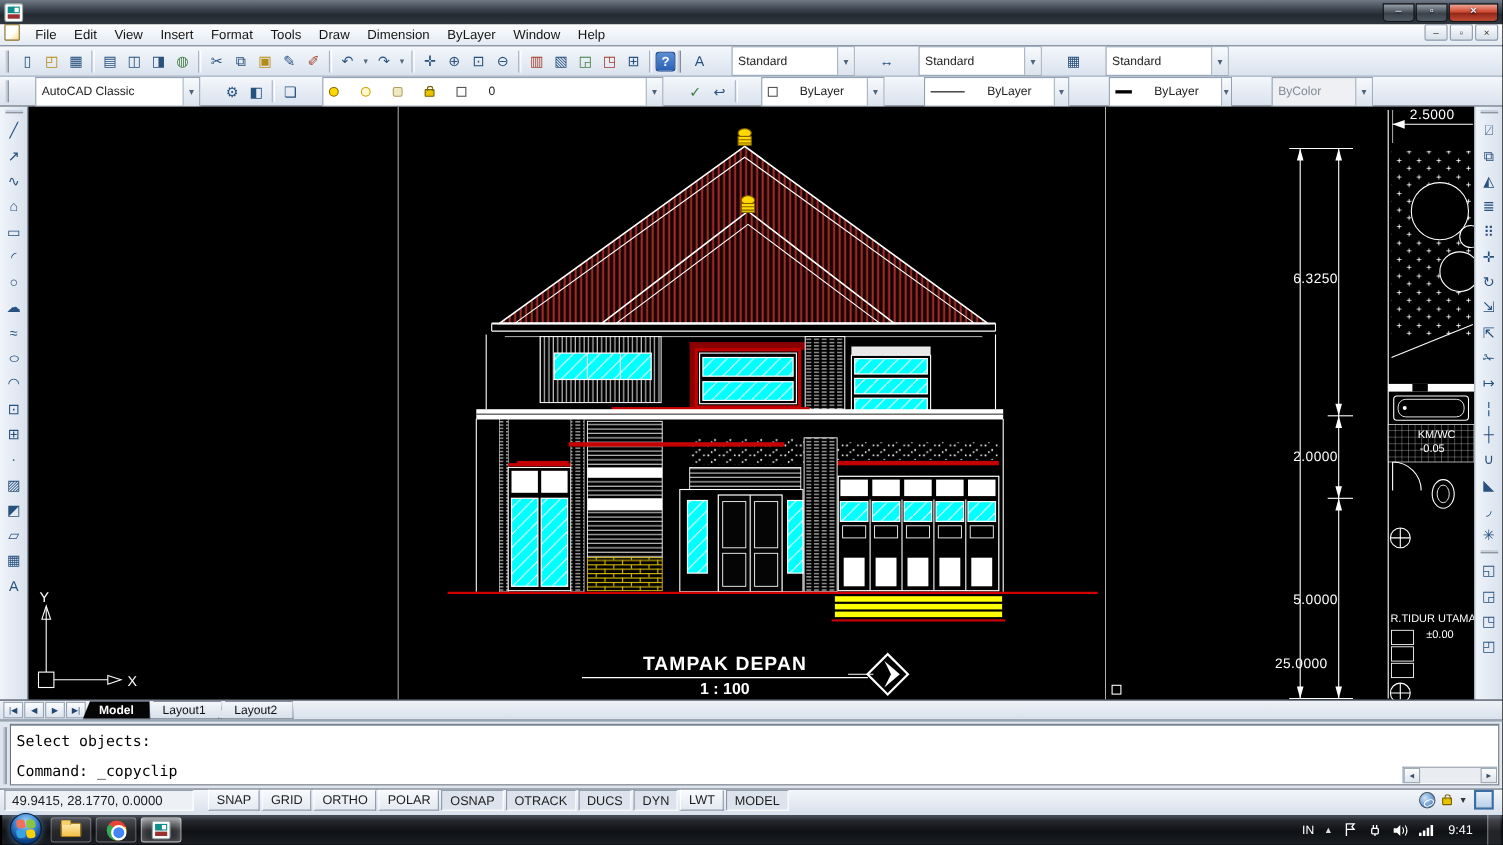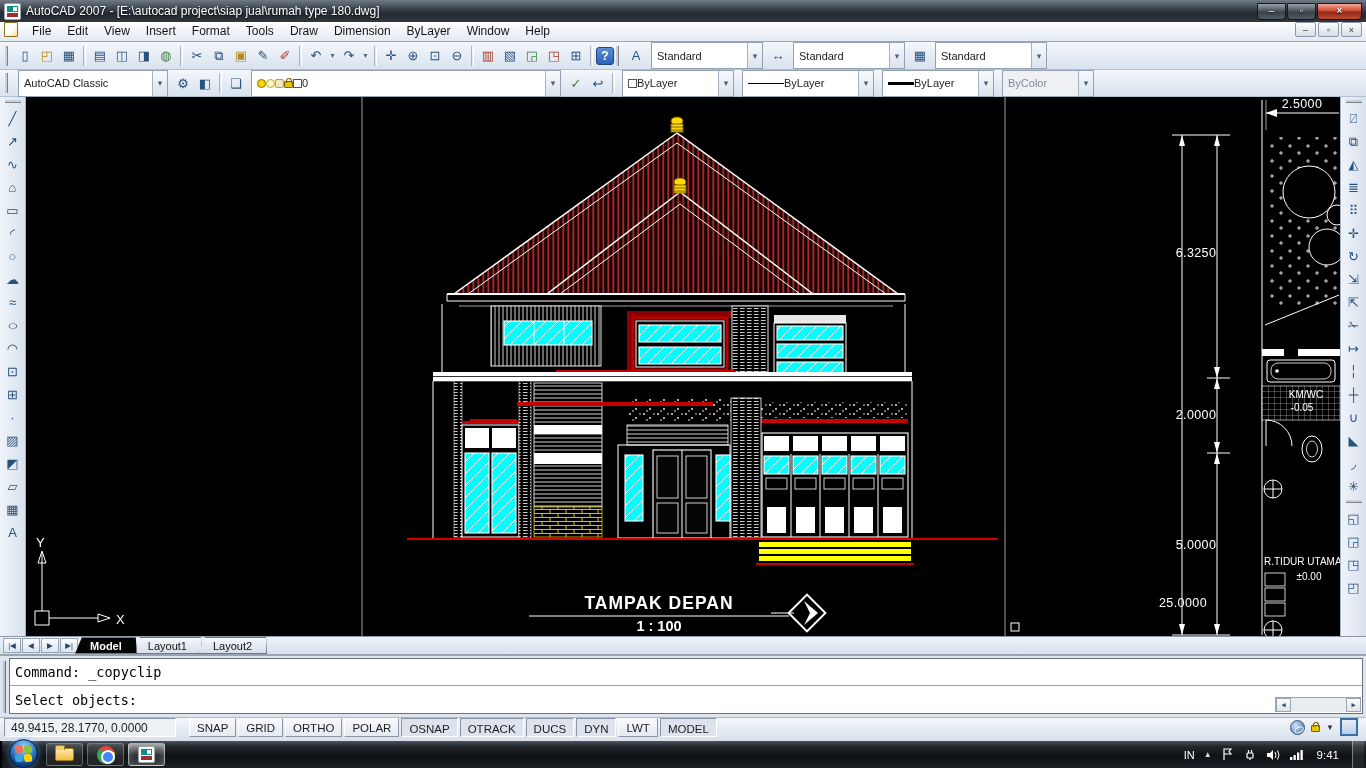--- a/index.html
+++ b/index.html
@@ -25,21 +25,21 @@
 .cbtn{width:21px;height:15px;background:linear-gradient(#fcfdfe,#d7dfe9);border:1px solid #8b98ab;border-radius:2px;font-size:9px;display:flex;align-items:center;justify-content:center;color:#333}
 
 .tbrow{position:absolute;left:0;right:0;background:linear-gradient(#f4f7fb,#d9e2ee);border-bottom:1px solid #b3c0d1;display:flex;align-items:center;padding-left:3px;font-size:12px}
 .tb1{top:42px;height:28px}.tb2{top:70px;height:27px}
 .grip{width:5px;height:20px;border-left:3px ridge #c7d1de;margin:0 4px 0 2px}
 .tbsep{width:3px;height:20px;border-left:1px solid #a8b4c4;border-right:1px solid #fff;margin:0 3px}
 .ti{width:22px;height:22px;display:flex;align-items:center;justify-content:center;font-size:13px;color:#27517e;flex:none}
 .ti.caret{width:11px;font-size:8px;color:#58687c}
 .ti.gold{color:#b58b17}.ti.red{color:#a23c2c}.ti.grn{color:#3e7d3e}
 .ti.help{width:18px;height:18px;background:linear-gradient(#5a8fd4,#2a61b8);color:#fff;border-radius:3px;font-weight:bold;font-size:12px;border:1px solid #1c4486}
-.combo{height:27px;background:#fff;border:1px solid #93a1b3;display:flex;align-items:center;font-size:11px;color:#222;margin:0 4px;padding-left:5px;gap:0;flex:none}
+.combo{height:27px;background:#fff;border:1px solid #93a1b3;display:flex;align-items:center;font-size:11px;color:#222;margin:0 18px;padding-left:5px;gap:20px;flex:none}
 .combo .carr{margin-left:auto;width:15px;height:100%;background:linear-gradient(#f7fafc,#dce3ed);border-left:1px solid #a6b2c2;display:flex;align-items:center;justify-content:center;font-size:9px;color:#4d637e}
 .combo.dis{background:#eef0f3;color:#838a95}
 .w150{width:150px}.w112{width:112px}.w310{width:310px}.w132{width:132px}.w92{width:92px}
 .ltline{width:36px;border-top:1.5px solid #000}
 .lwline{width:26px;border-top:3px solid #000}
 .dotY{width:9px;height:9px;border-radius:50%;background:#ffd800;border:1px solid #8a6d00;flex:none}
 .ringY{width:9px;height:9px;border-radius:50%;background:#fff8cf;border:1px solid #c9a500;flex:none}
 .ghostY{width:9px;height:9px;border-radius:2px;background:#efe7c0;border:1px solid #b0a060;flex:none}
 .lockB{width:9px;height:7px;background:#e8c400;border:1px solid #7a6000;border-radius:1px;position:relative;margin-top:3px;flex:none}
 .lockB::before{content:"";position:absolute;top:-4px;left:1px;width:4px;height:4px;border:1px solid #7a6000;border-bottom:none;border-radius:3px 3px 0 0}
@@ -110,21 +110,20 @@
 </style>
 </head>
 <body>
 
 <div class="titlebar">
   <span class="acadico">
       <i class="a1"></i>
       <i class="a2"></i>
       <i class="a3"></i>
     </span>
-  <span class="ttxt">AutoCAD 2007 - [E:\autocad project\siap jual\rumah type 180.dwg]</span>
   <span class="wbtns">
     <span class="wbtn">–</span>
     <span class="wbtn">▫</span>
     <span class="wbtn close">×</span>
   </span>
 </div>
 
 <div class="menubar">
   <span class="dwgico"></span>
   <span class="mitem">File</span>
@@ -553,22 +552,22 @@
   <span class="tnav">▶</span>
   <span class="tnav">▶|</span>
   <span class="tab on">Model</span>
   <span class="tab">Layout1</span>
   <span class="tab">Layout2</span>
 </div>
 
 <div class="cmdwin">
   <span class="cmdgrip"></span>
   <div class="cmdinner">
+    <div class="cmdline prompt">Select objects:</div>
     <div class="cmdline">Command: _copyclip</div>
-    <div class="cmdline prompt">Select objects:</div>
     <div class="hscroll">
       <span class="hbtn">◀</span>
       <span class="htrack"></span>
       <span class="hbtn">▶</span>
     </div>
   </div>
 </div>
 
 <div class="statusbar">
   <div class="coords">49.9415, 28.1770, 0.0000</div>

